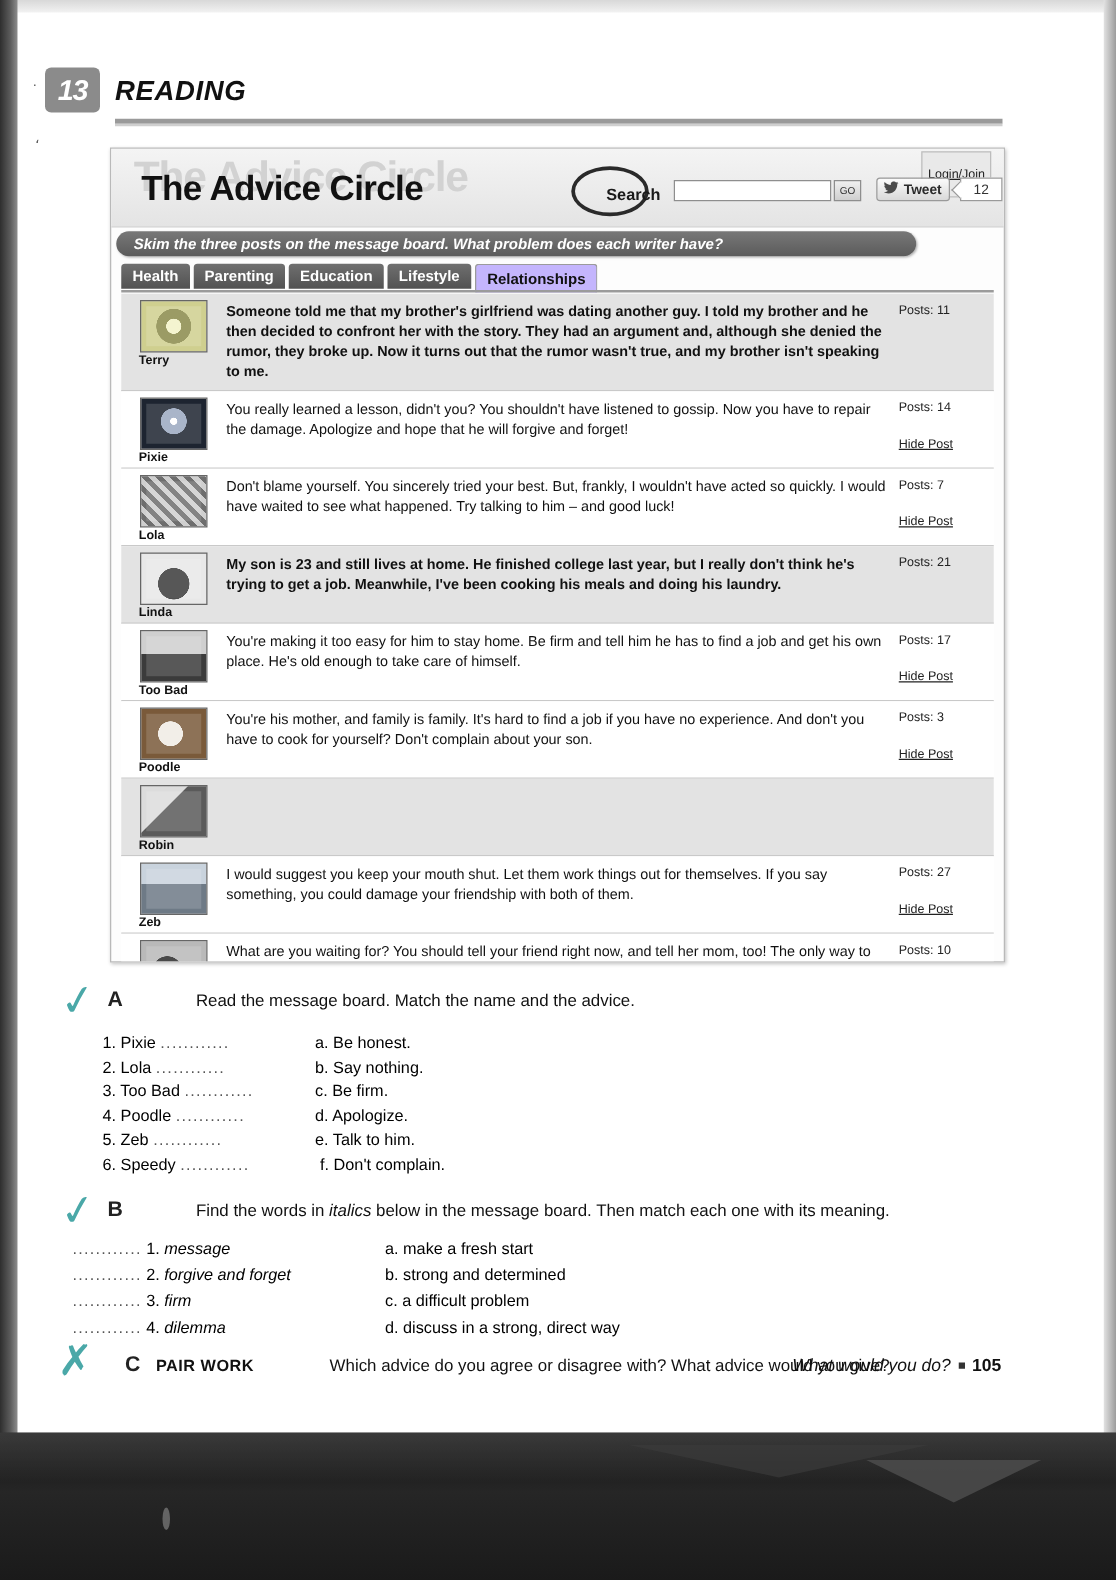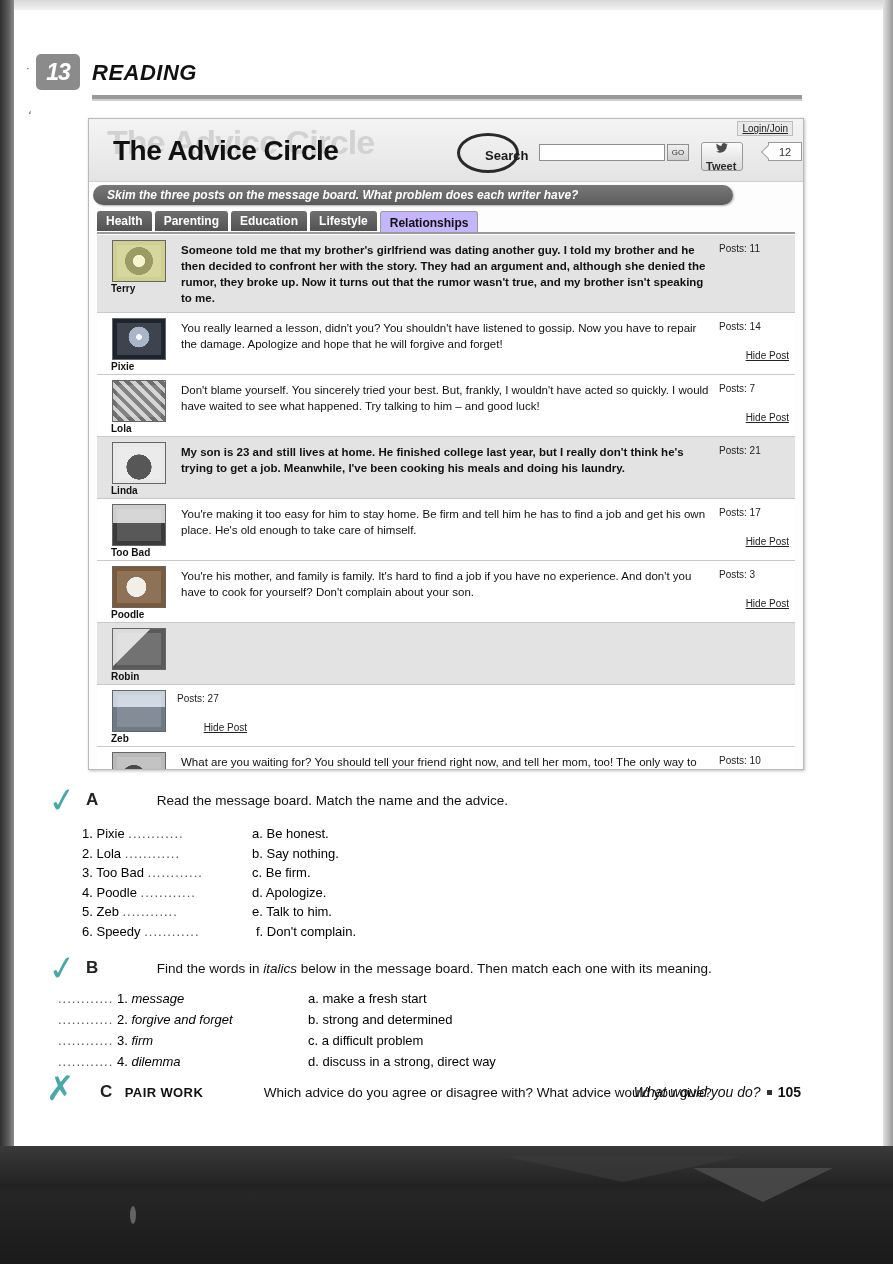--- a/index.html
+++ b/index.html
@@ -141,49 +141,48 @@
     position: absolute; left: 578px; top: 25px;
     width: 22px; height: 17px;
     background: linear-gradient(180deg,#f0f0f0,#cfcfcf);
     border: 1px solid #8e8e8e;
     font-size: 8px; color: #333;
     display: flex; align-items: center; justify-content: center;
     box-sizing: border-box;
   }
   .tweet-btn {
     position: absolute; left: 612px; top: 23px;
-    height: 29px; padding: 0 6px 0 4px;
+    height: 19px; padding: 0 6px 0 4px;
     background: linear-gradient(180deg,#fbfbfb,#d9d9d9);
     border: 1px solid #9a9a9a;
     border-radius: 3px;
     display: flex; align-items: center; gap: 4px;
     font-size: 11px; font-weight: bold; color: #2b2b2b;
     box-sizing: border-box;
-    flex-direction: column;
   }
   .tweet-count {
     position: absolute; left: 679px; top: 23px;
     width: 34px; height: 19px;
     border: 1px solid #9a9a9a;
     background: #fff;
     font-size: 11px; font-weight: normal; color: #333;
     display: flex; align-items: center; justify-content: center;
     box-sizing: border-box;
   }
   .tweet-count:before{
     content:""; position:absolute; left:-6px; top:4px; width:9px; height:9px;
     background:#fff; border-left:1px solid #9a9a9a; border-bottom:1px solid #9a9a9a;
     transform: rotate(45deg);
   }
   .login-join {
     position: absolute; right: 10px; top: 2px;
     font-size: 10px; color: #222;
     background: #e9e9e9;
     border: 1px solid #bdbdbd;
-    padding: 1px 4px;
+    padding: 12px 4px;
     text-decoration: underline;
   }
 
   
   .instruction {
     position: absolute; left: 4px; top: 66px;
     width: 640px; height: 20px;
     background: linear-gradient(180deg,#787878,#5b5b5b);
     border-radius: 10px;
     color: #fff;
@@ -270,21 +269,20 @@
     text-align: left;
     font-size: 10px;
     color: #222;
   }
   .meta-posts { white-space: nowrap; }
   .meta-hide {
     margin-top: 18px;
     text-decoration: underline;
     font-size: 10px;
     color: #222;
-    text-align: right;
   }
   .post.question .meta-posts { font-weight: normal; }
 
   
   .av-flower { background: radial-gradient(circle at 50% 50%, #f2f2c8 0 18%, #8a8a4a 19% 42%, #cfcf8f 43% 100%); }
   .av-star   { background: radial-gradient(circle at 50% 45%, #ffffff 0 8%, #9aa8c0 9% 30%, #1d2430 31% 100%); }
   .av-knot   { background: repeating-linear-gradient(45deg,#cfcfcf 0 4px,#6e6e6e 4px 8px); }
   .av-pepper { background: radial-gradient(circle at 50% 60%, #3a3a3a 0 35%, #e8e8e8 36% 100%); }
   .av-truck  { background: linear-gradient(180deg,#cfcfcf 0 45%, #3b3b3b 46% 100%); }
   .av-dog    { background: radial-gradient(circle at 45% 50%, #f0ece4 0 28%, #7a5a3a 29% 100%); }
@@ -472,20 +470,21 @@
         </div>
       </div>
 
       <div class="post">
         <div class="avatar-col">
           <div class="avatar av-city">
               <div class="av-inner"></div>
             </div>
           <div class="avatar-name">Zeb</div>
         </div>
+        <div class="post-body">I would suggest you keep your mouth shut. Let them work things out for themselves. If you say something, you could damage your friendship with both of them.</div>
         <div class="meta-col">
           <div class="meta-posts"><span>Posts:</span> <span>27</span></div>
           <div class="meta-hide">Hide Post</div>
         </div>
       </div>
 
       <div class="post">
         <div class="avatar-col">
           <div class="avatar av-moto">
               <div class="av-inner"></div>

